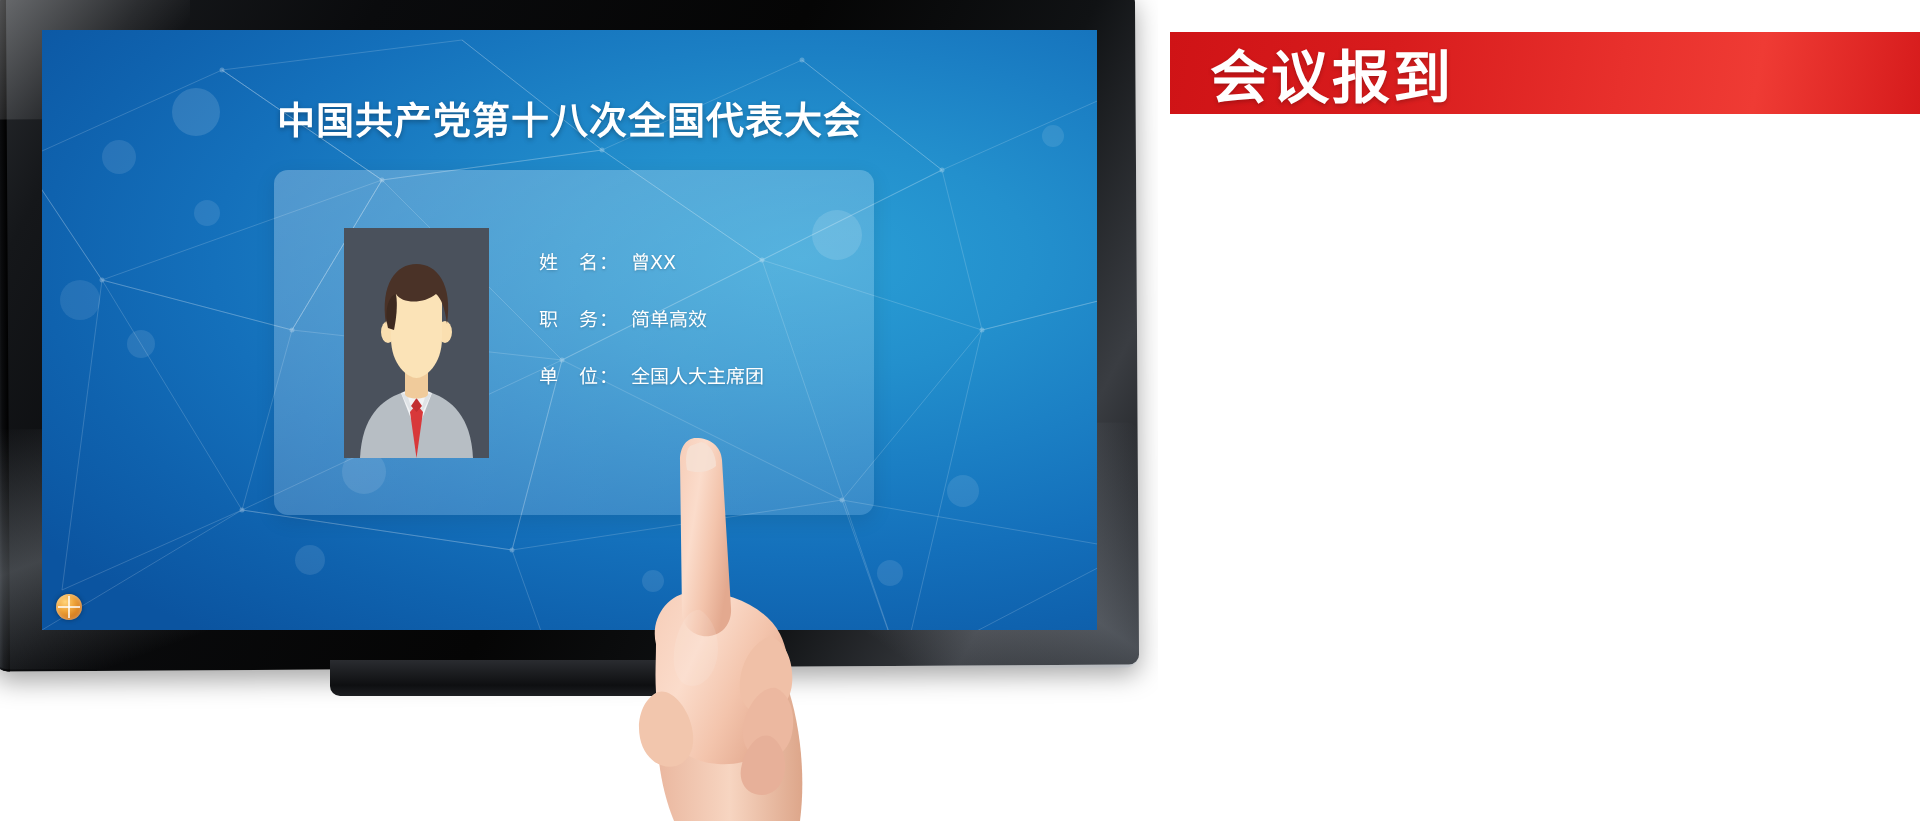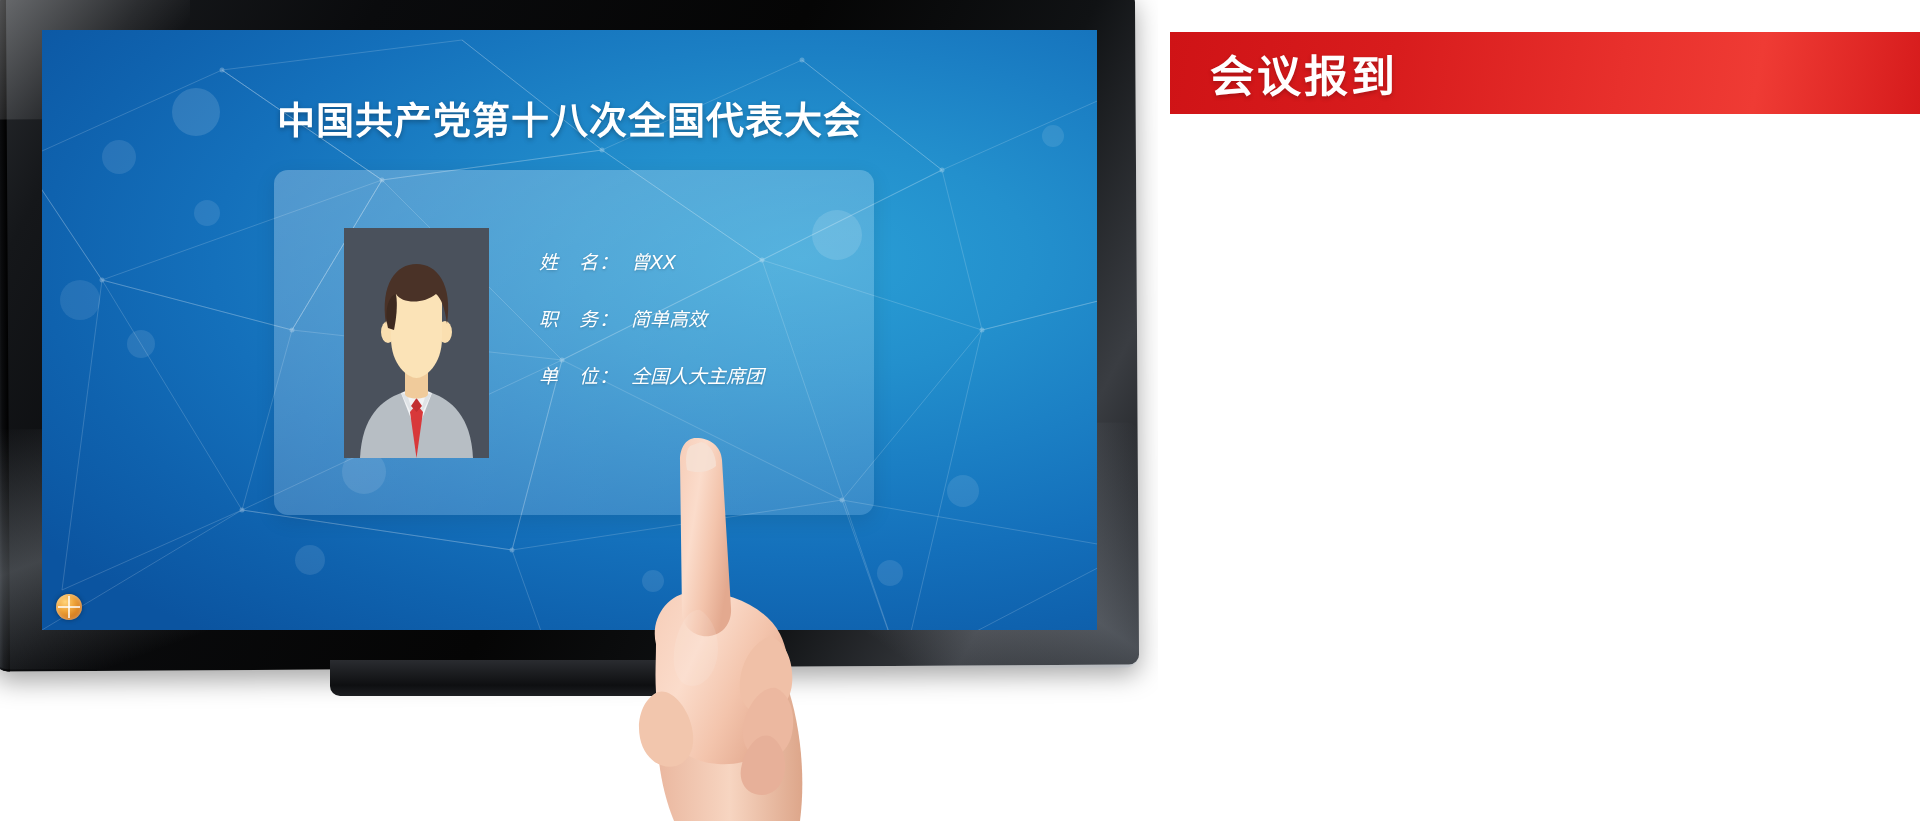--- a/index.html
+++ b/index.html
@@ -76,21 +76,21 @@
   .card{
     position:absolute;left:232px;top:140px;width:600px;height:345px;
     background:linear-gradient(160deg,rgba(255,255,255,.26),rgba(255,255,255,.14));
     border-radius:14px;
     box-shadow:0 6px 20px rgba(0,0,0,.10);
   }
   .avatar{
     position:absolute;left:70px;top:58px;width:145px;height:230px;
     background:#4a515c;overflow:hidden;
   }
-  .info-list{position:absolute;left:265px;top:62px;width:320px;font-style:italic;}
+  .info-list{position:absolute;left:265px;top:62px;width:320px;}
   .info-row{
     display:flex;align-items:center;height:57px;
     color:#ffffff;font-size:19px;
     font-family:"DejaVu Sans","Liberation Sans",sans-serif;
     text-shadow:0 1px 3px rgba(0,0,0,.22);
   }
   .info-label{width:92px;flex:0 0 92px;letter-spacing:1px;}
   .info-value{flex:1;}
 
   .checkin-btn{
@@ -119,21 +119,21 @@
   .hand{position:absolute;left:600px;top:430px;width:240px;height:391px;}
 
   
   .right-panel{position:absolute;left:1158px;top:0;width:762px;height:821px;background:#ffffff;}
   .red-banner{
     position:absolute;left:12px;top:32px;width:750px;height:82px;
     background:linear-gradient(100deg,#cf1316 0%,#d81c1d 30%,#e8302c 60%,#ef3b34 78%,#d61b1c 100%);
     display:flex;align-items:center;
   }
   .red-banner-text{
-    color:#ffffff;font-size:44px;font-weight:bold;letter-spacing:3px;
+    color:#ffffff;font-size:58px;font-weight:bold;letter-spacing:3px;
     margin-left:40px;
     font-family:"DejaVu Sans","Liberation Sans",sans-serif;
     text-shadow:0 2px 4px rgba(0,0,0,.22);
   }
   .gray-box{
     position:absolute;left:12px;top:146px;width:750px;height:660px;
     background:#f0f0f0;
   }
   .gray-text{
     position:absolute;left:8px;right:8px;top:58px;

